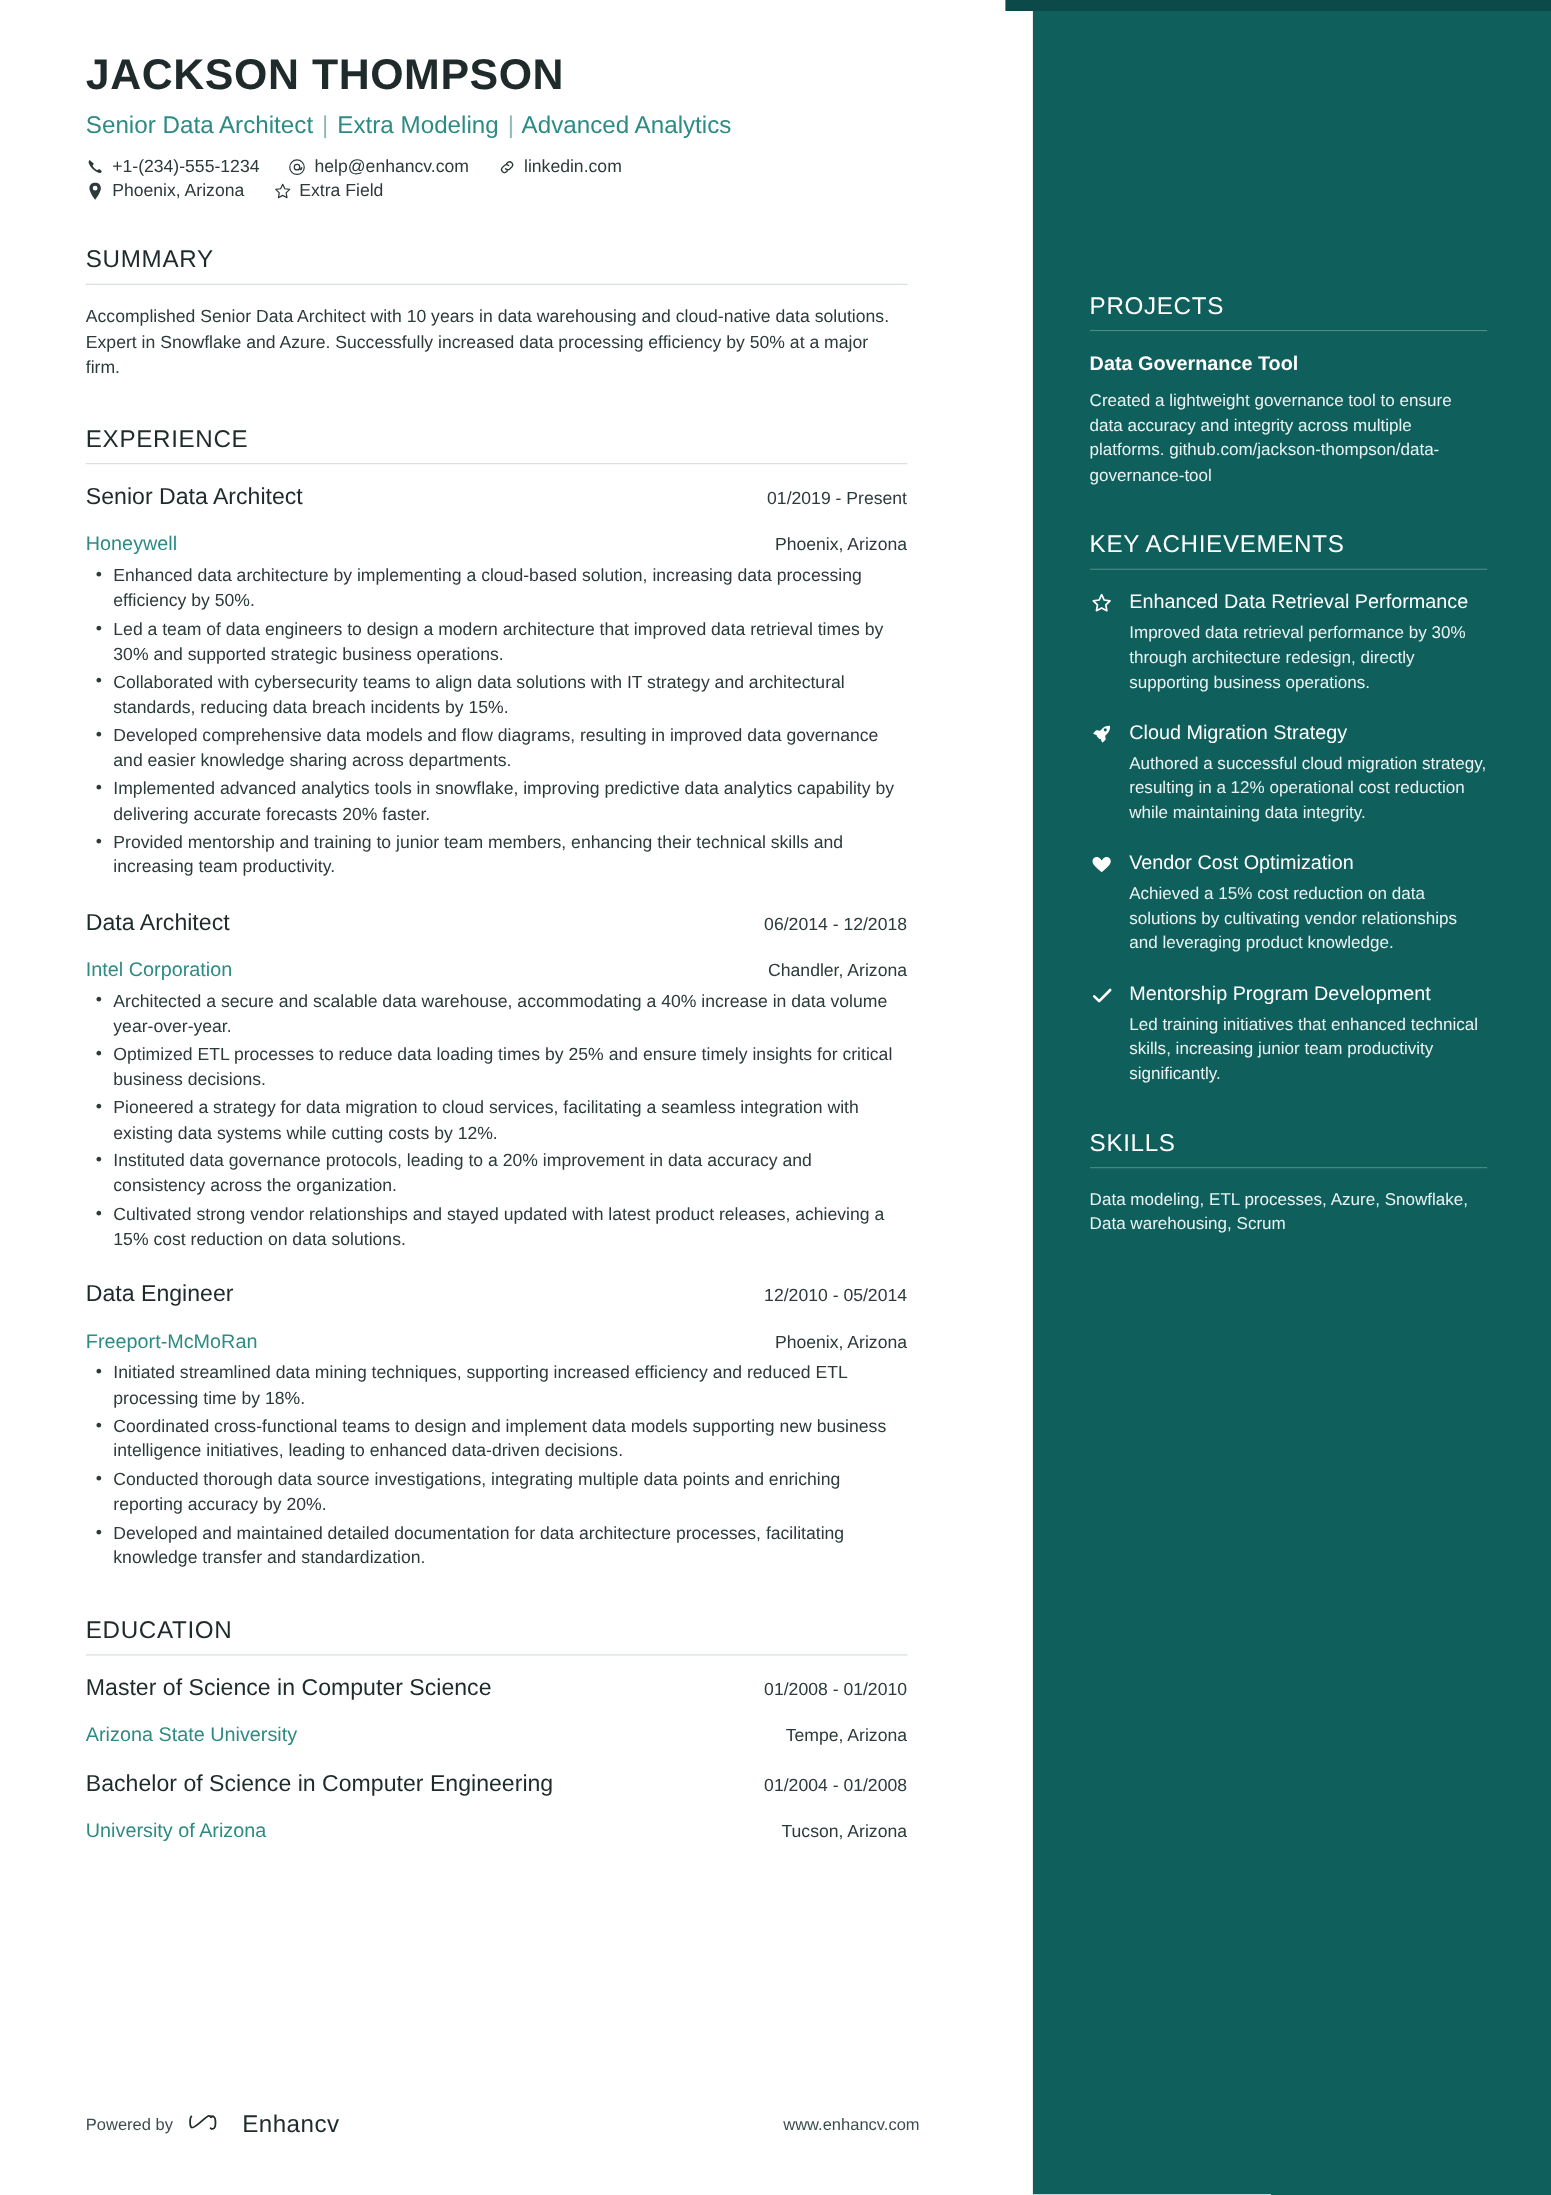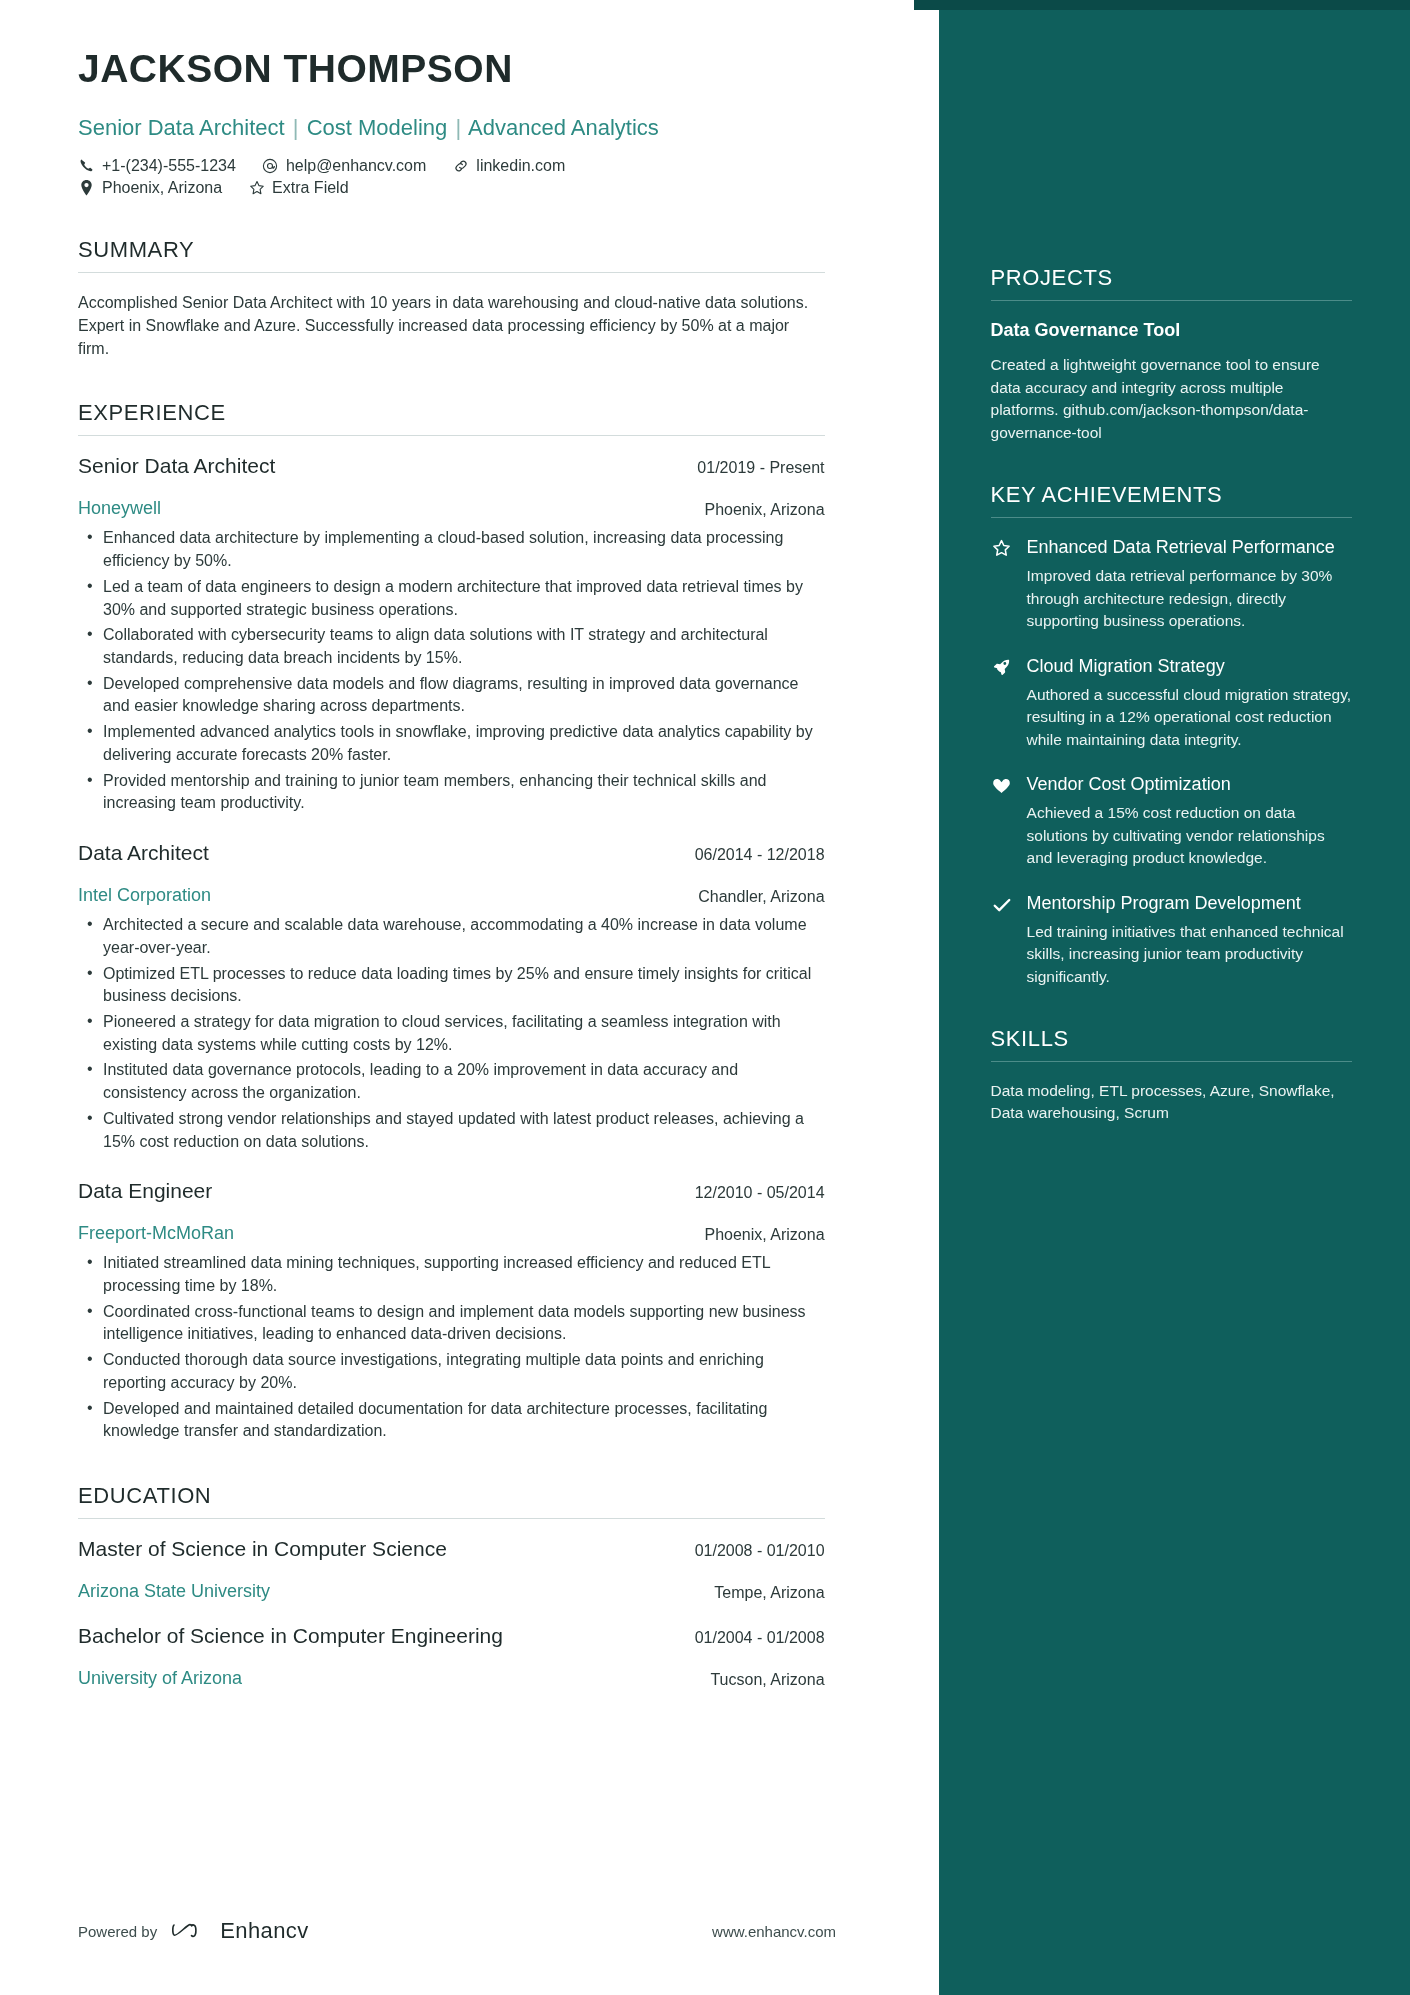--- a/index.html
+++ b/index.html
@@ -19,21 +19,21 @@
   .left {
     width: 914px;
     padding: 48px 78px 0 78px;
   }
   .name {
     font-size: 39px;
     font-weight: bold;
     color: #1f2b2b;
     letter-spacing: 0.5px;
     line-height: 1.1;
-    margin-bottom: 24px;
+    margin-bottom: 10px;
   }
   .headline {
     font-size: 22px;
     color: #2e8b84;
     font-weight: normal;
     margin-bottom: 16px;
   }
   .headline .sep { color: #8fb9b5; padding: 0 2px; }
   .contact-row {
     display: flex;
@@ -226,21 +226,21 @@
 
 <div class="page">
 
   <div class="left">
 
     <div>
       <div class="name">JACKSON THOMPSON</div>
       <div class="headline">
         <span>Senior Data Architect</span>
         <span class="sep">|</span>
-        <span>Cost Modeling</span>
+        <span>Extra Modeling</span>
         <span class="sep">|</span>
         <span>Advanced Analytics</span>
       </div>
 
       <div class="contact-row">
         <div class="contact-item">
           <span class="ico">
             <svg width="15" height="15" viewBox="0 0 16 16" fill="currentColor">
                 <path d="M3.2 1.6c-.5 0-1 .3-1.3.8-.4.8-.2 1.9.2 2.9.7 1.8 2 3.6 3.5 5 1.5 1.5 3.3 2.7 5 3.4 1 .4 2.1.6 2.9.2.5-.3.8-.8.8-1.3 0-.3-.1-.5-.3-.7l-1.6-1.3c-.3-.2-.7-.2-1 0l-1 .7c-.2.2-.5.2-.8 0-.7-.4-1.5-1-2.2-1.7-.7-.7-1.3-1.5-1.7-2.2-.1-.2-.1-.5 0-.7l.7-1c.2-.3.2-.7 0-1L4.1 2.9c-.2-.2-.5-.3-.7-.3l-.2-1z"></path>
               </svg>

